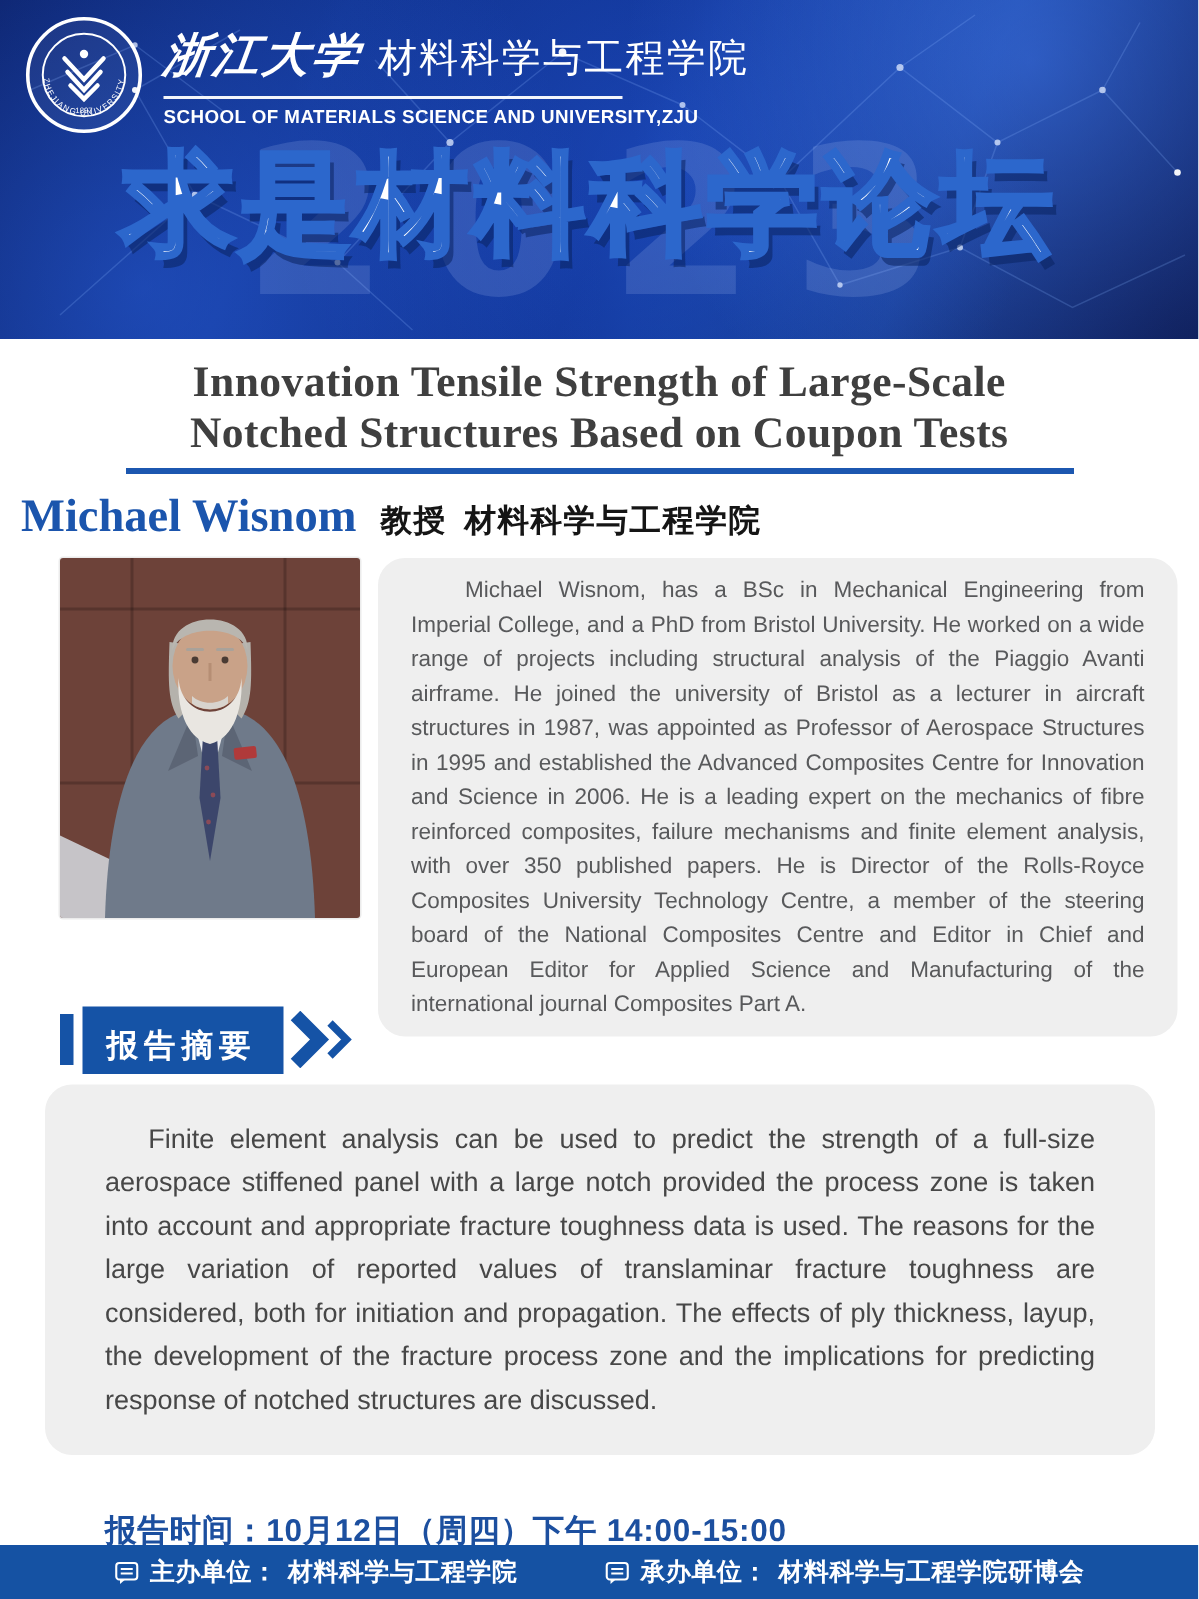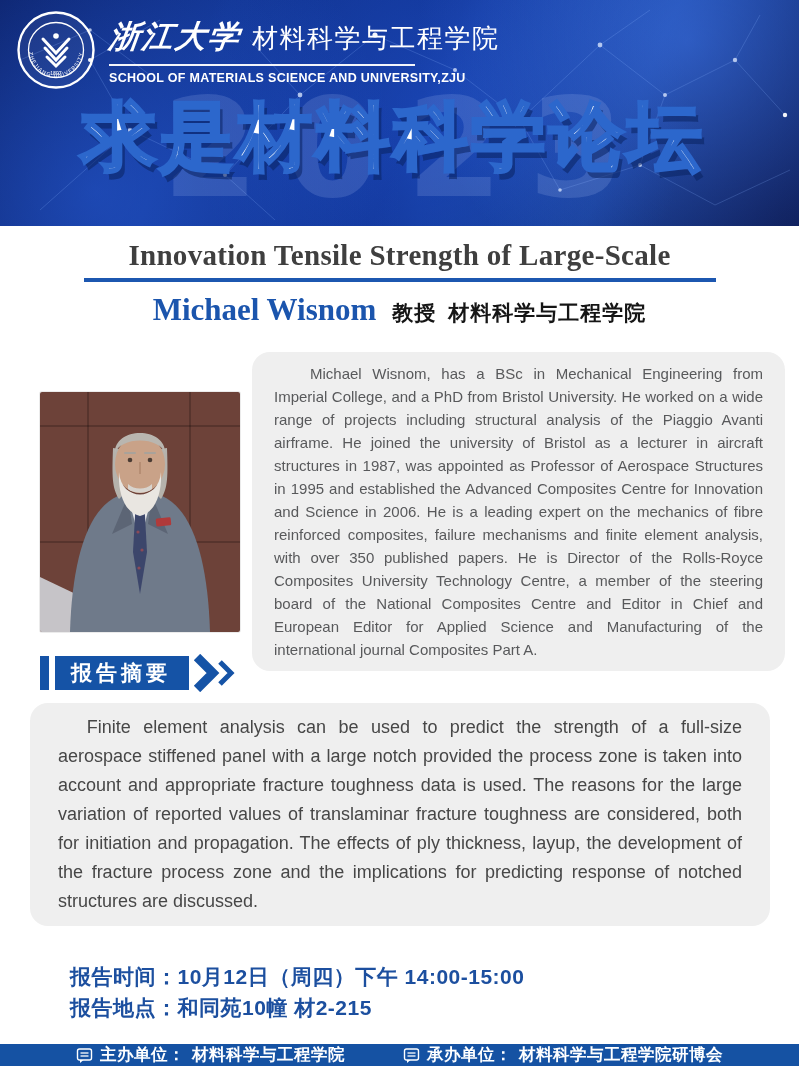--- a/index.html
+++ b/index.html
@@ -80,31 +80,31 @@
     margin:12px 36px 0;
     text-align:center;
     font-family:"Liberation Serif","DejaVu Serif",serif;
     font-weight:700;font-size:29px;line-height:1.18;
     color:#3f3f3f;letter-spacing:.3px;
   }
   .title-rule{width:632px;height:4px;background:var(--rule-blue,#1c57b0);margin:6px auto 0;}
 
   .speaker-row{
     margin-top:10px;text-align:center;
-    display:flex;justify-content:center;align-items:baseline;gap:16px;
+    display:flex;align-items:baseline;gap:16px;margin-left:14px;
   }
   .speaker-name{
     font-family:"Liberation Serif","DejaVu Serif",serif;
     font-weight:700;font-size:31px;color:var(--speaker-blue,#1b55ad);
   }
   .speaker-meta{font-size:21px;font-weight:700;color:#151515;letter-spacing:1px;}
   .speaker-affil{margin-left:12px;}
 
   
-  .bio-row{display:flex;margin:24px 14px 0 40px;align-items:center;}
+  .bio-row{display:flex;margin:10px 14px 0 40px;align-items:flex-start;}
   .photo{
     width:200px;height:240px;flex:none;overflow:hidden;border-radius:2px;
     box-shadow:0 0 0 1px rgba(0,0,0,.08);
   }
   .photo svg{display:block;}
   .bio-box{
     flex:1;margin-left:12px;
     background:var(--box-gray,#efefef);
     border-radius:18px;
     padding:10px 22px;
@@ -117,49 +117,49 @@
 
   
   .abstract-badge{
     position:relative;margin:-16px 0 0 40px;
     display:flex;align-items:center;height:36px;z-index:3;
   }
   .badge-bar{width:9px;height:34px;background:var(--accent-blue,#1553a6);margin-right:6px;}
   .badge-rect{
     background:var(--accent-blue,#1553a6);color:#fff;
     font-size:21px;font-weight:700;letter-spacing:4px;
-    padding:4px 18px 5px 16px;line-height:1.2;
+    padding:14px 18px 5px 16px;line-height:1.2;
   }
   .badge-chevron{margin-left:4px;}
 
   
   .abstract-box{
     margin:12px 29px 0 30px;
     background:var(--box-gray,#efefef);
     border-radius:18px;
     padding:10px 28px;
   }
   .abstract-box p{
-    margin:0;font-size:18px;line-height:29px;
+    margin:12px;font-size:18px;line-height:29px;
     color:var(--abstract-text,#474747);
     text-align:justify;text-indent:1.6em;
   }
 
   
   .schedule{display:flex;margin:34px 0 0 48px;align-items:flex-end;}
   .sched-bar{width:10px;background:var(--accent-blue,#1553a6);margin-right:12px;}
   .sched-lines{display:flex;flex-direction:column;justify-content:space-between;padding:1px 0;}
   .sched-line{
     font-size:21px;font-weight:700;line-height:31px;
     color:var(--schedule-blue,#1c4f9f);letter-spacing:.5px;white-space:nowrap;
   }
 
   
   .footer{
-    position:absolute;left:0;right:0;bottom:0;height:22px;
+    position:absolute;left:0;right:0;bottom:0;height:36px;
     background:var(--footer-bg,#1552a3);
     display:flex;justify-content:center;align-items:center;gap:58px;
     color:#fff;
   }
   .footer-item{display:flex;align-items:center;gap:7px;font-size:16.5px;font-weight:600;letter-spacing:.5px;white-space:nowrap;}
   .bubble-icon{flex:none;display:inline-flex;}
 </style>
 </head>
 <body>
 
@@ -226,20 +226,21 @@
 
     <div class="title-wrap">
       <div class="ghost-year">2023</div>
       <h1 class="forum-title">求是材料科学论坛</h1>
     </div>
   </header>
 
   <main>
     <h2 class="talk-title">
       <span>Innovation Tensile Strength of Large-Scale</span><br>
+      <span>Notched Structures Based on Coupon Tests</span>
     </h2>
     <div class="title-rule"></div>
 
     <div class="speaker-row">
       <span class="speaker-name">Michael Wisnom</span>
       <span class="speaker-meta">
         <span>教授</span><span class="speaker-affil">材料科学与工程学院</span>
       </span>
     </div>
 

